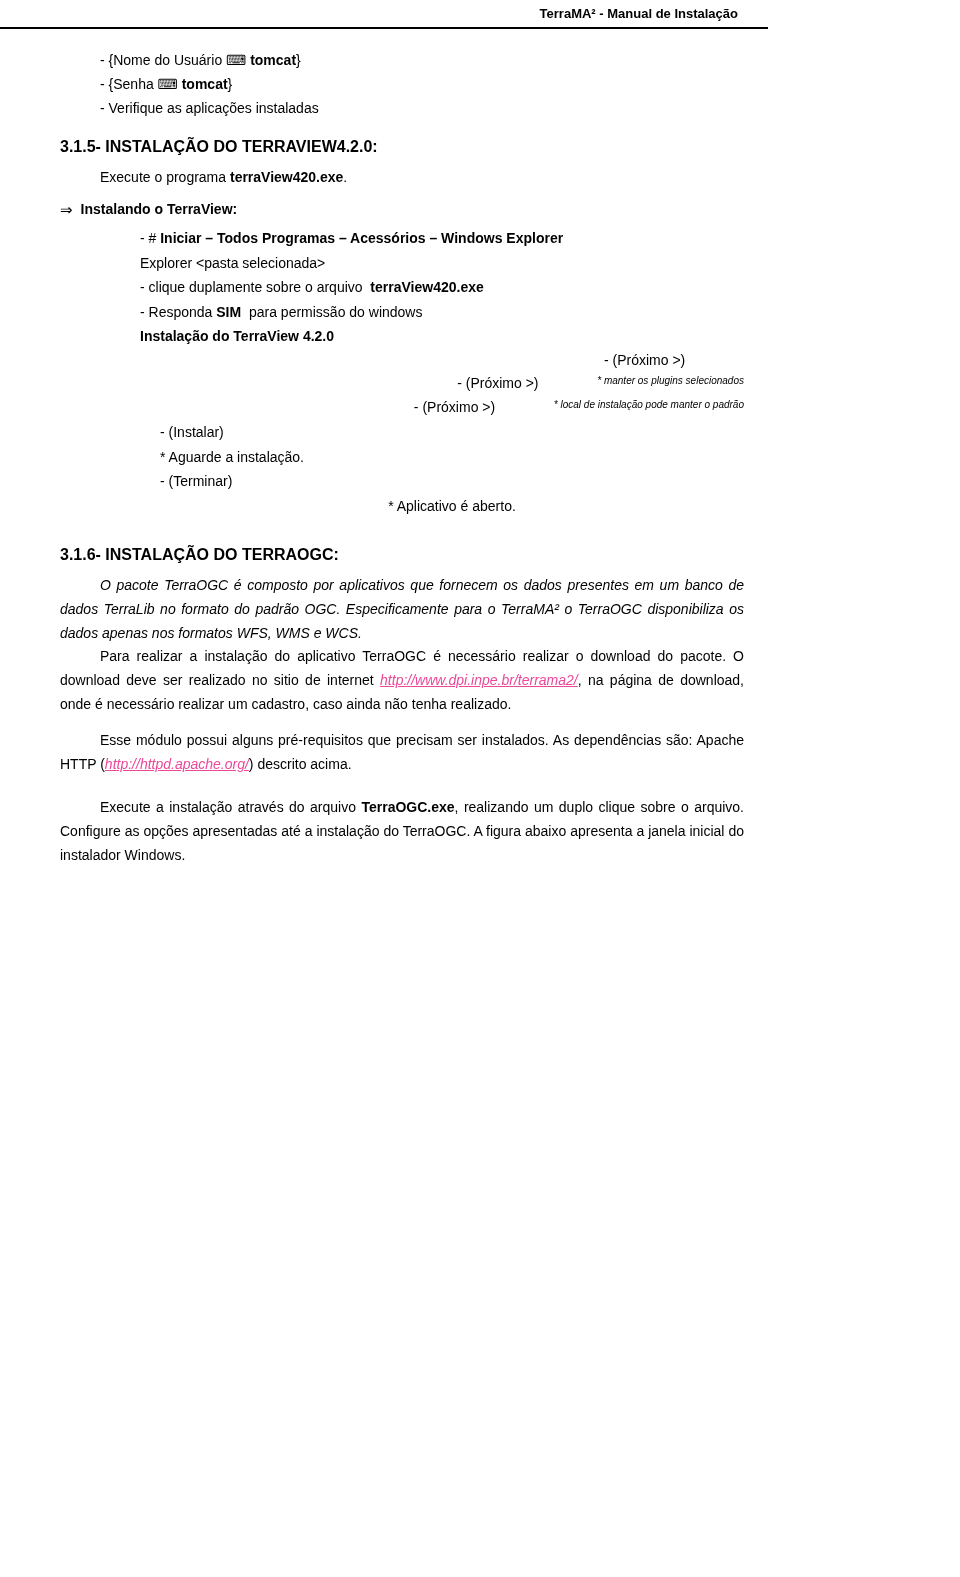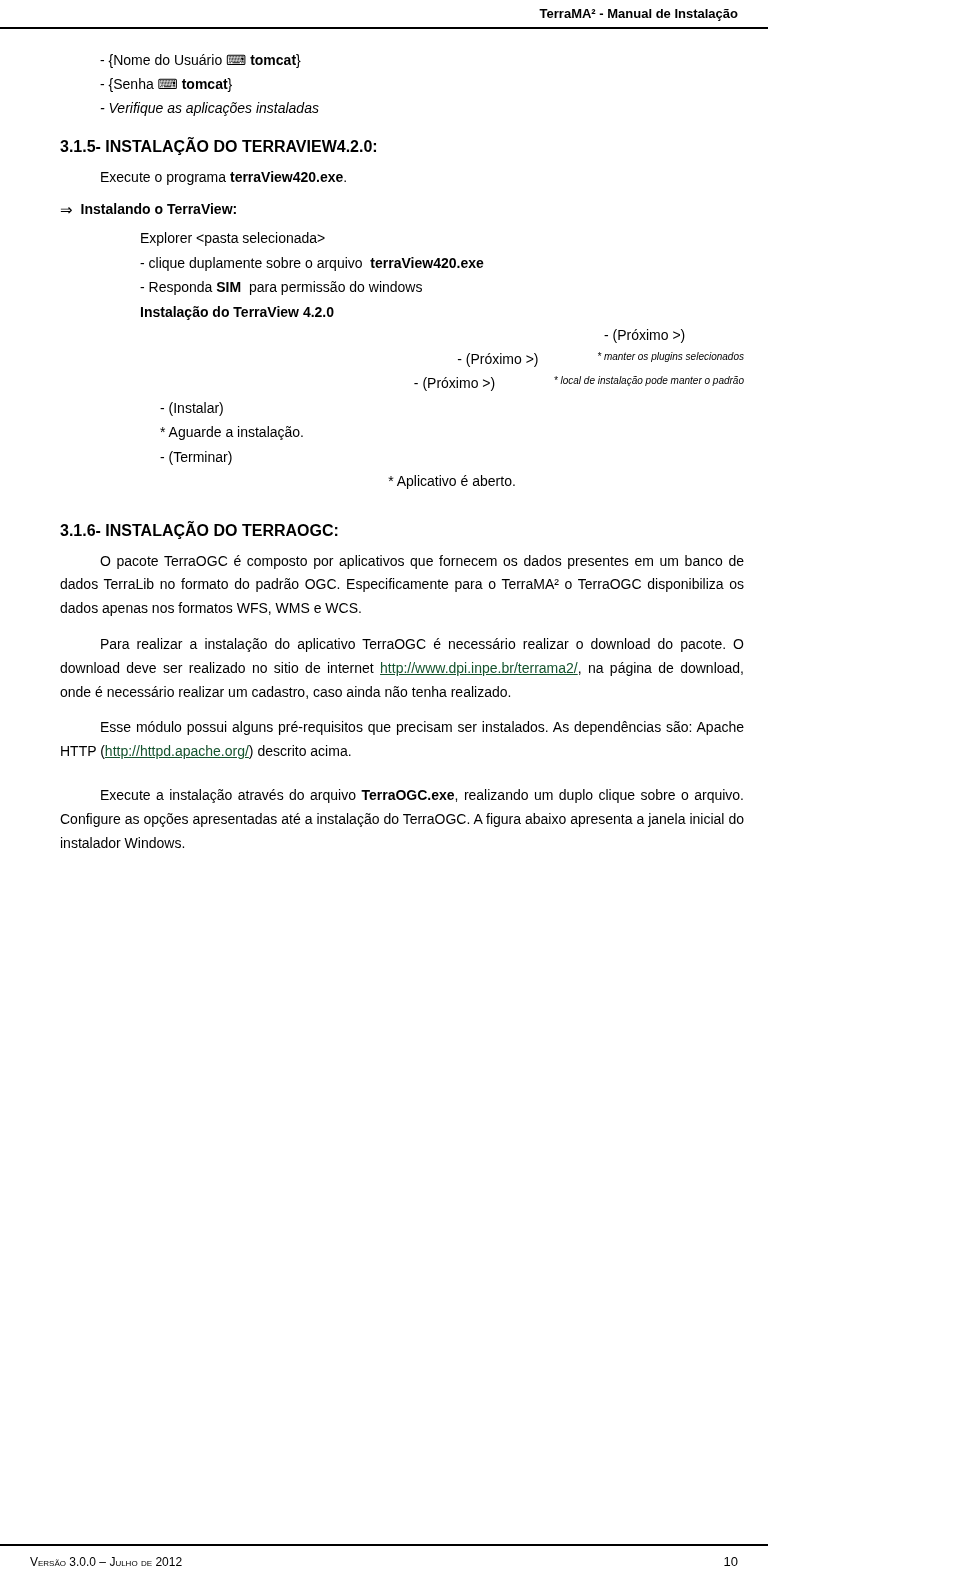--- a/index.html
+++ b/index.html
@@ -79,22 +79,23 @@
       font-size: 15px;
       flex-shrink: 0;
     }
 
     .list-item {
       margin-left: 40px;
       line-height: 1.7;
     }
 
     a {
-      color: #14532d;
+      color: #ec4899;
       text-decoration: underline;
+      font-style: italic;
     }
 
     .two-col-list-item {
       display: flex;
       align-items: flex-start;
       margin-left: 80px;
       line-height: 1.7;
       justify-content: flex-end;
     }
 
@@ -117,38 +118,39 @@
   </div>
 
   <div class="page-content">
 
     <div class="list-item">
       <span>- {Nome do Usuário ⌨ <span class="bold">tomcat</span>}</span>
     </div>
     <div class="list-item">
       <span>- {Senha ⌨ <span class="bold">tomcat</span>}</span>
     </div>
-    <div class="list-item" style="margin-bottom:14px;font-style:italic;">
+    <div class="list-item" style="margin-bottom:14px;">
       <span>- Verifique as aplicações instaladas</span>
     </div>
 
     <div class="section-heading">
       <span>3.1.5- INSTALAÇÃO DO TERRAVIEW4.2.0:</span>
     </div>
 
     <p class="indent-block">
       <span>Execute o programa </span><span class="bold">terraView420.exe</span><span>.</span>
     </p>
 
     <div class="arrow-line" style="margin-bottom:4px;">
       <span class="arrow-symbol">⇒</span>
       <span><span class="bold">Instalando o TerraView:</span></span>
     </div>
 
     <div style="margin-left: 80px; line-height: 1.75;">
+      <div>- # <span class="bold">Iniciar – Todos Programas – Acessórios – Windows Explorer</span></div>
       <div>Explorer &lt;pasta selecionada&gt;</div>
       <div>- clique duplamente sobre o arquivo &nbsp;<span class="bold">terraView420.exe</span></div>
       <div>- Responda <span class="bold">SIM</span>&nbsp; para permissão do windows</div>
       <div><span class="bold">Instalação do TerraView 4.2.0</span></div>
 
       <div class="two-col-list-item" style="margin-left:20px;">
         <span class="two-col-left">- (Próximo &gt;)</span>
         <span class="two-col-right"></span>
       </div>
 
@@ -165,36 +167,32 @@
       <div style="margin-left:20px;">- (Instalar)</div>
       <div style="margin-left:20px;">* Aguarde a instalação.</div>
       <div style="margin-left:20px;">- (Terminar)</div>
       <div style="margin-left:20px;text-align:center;">* Aplicativo é aberto.</div>
     </div>
 
     <div class="section-heading" style="margin-top:28px;">
       <span>3.1.6- INSTALAÇÃO DO TERRAOGC:</span>
     </div>
 
-    <p style="text-indent: 40px; line-height:1.7; text-align:justify; margin-bottom:12px;">
+    <p style="text-indent: 40px; line-height:1.7; text-align:justify; margin-bottom:0;font-style:italic;">
       O pacote TerraOGC é composto por aplicativos que fornecem os dados presentes em um banco de dados TerraLib no formato do padrão OGC. Especificamente para o TerraMA² o TerraOGC disponibiliza os dados apenas nos formatos WFS, WMS e WCS.
     </p>
 
     <p style="text-indent: 40px; line-height:1.7; text-align:justify; margin-bottom:12px;">
       Para realizar a instalação do aplicativo TerraOGC é necessário realizar o download do pacote. O download deve ser realizado no sitio de internet <a href="#">http://www.dpi.inpe.br/terrama2/</a>, na página de download, onde é necessário realizar um cadastro, caso ainda não tenha realizado.
     </p>
 
     <p style="text-indent: 40px; line-height:1.7; text-align:justify; margin-bottom:12px;">
       Esse módulo possui alguns pré-requisitos que precisam ser instalados. As dependências são: Apache HTTP (<a href="#">http://httpd.apache.org/</a>) descrito acima.
     </p>
 
     <p style="text-indent: 40px; line-height:1.7; text-align:justify; margin-bottom:12px;margin-top:20px;">
       Execute a instalação através do arquivo <span class="bold">TerraOGC.exe</span>, realizando um duplo clique sobre o arquivo. Configure as opções apresentadas até a instalação do TerraOGC. A figura abaixo apresenta a janela inicial do instalador Windows.
     </p>
 
   </div>
 
-  <div class="page-footer">
-    <span style="font-size:12px; font-variant: small-caps;">Versão 3.0.0 – Julho de 2012</span>
-    <span style="font-size:13px;">10</span>
-  </div>
 
 </div>
 
 </body></html>

